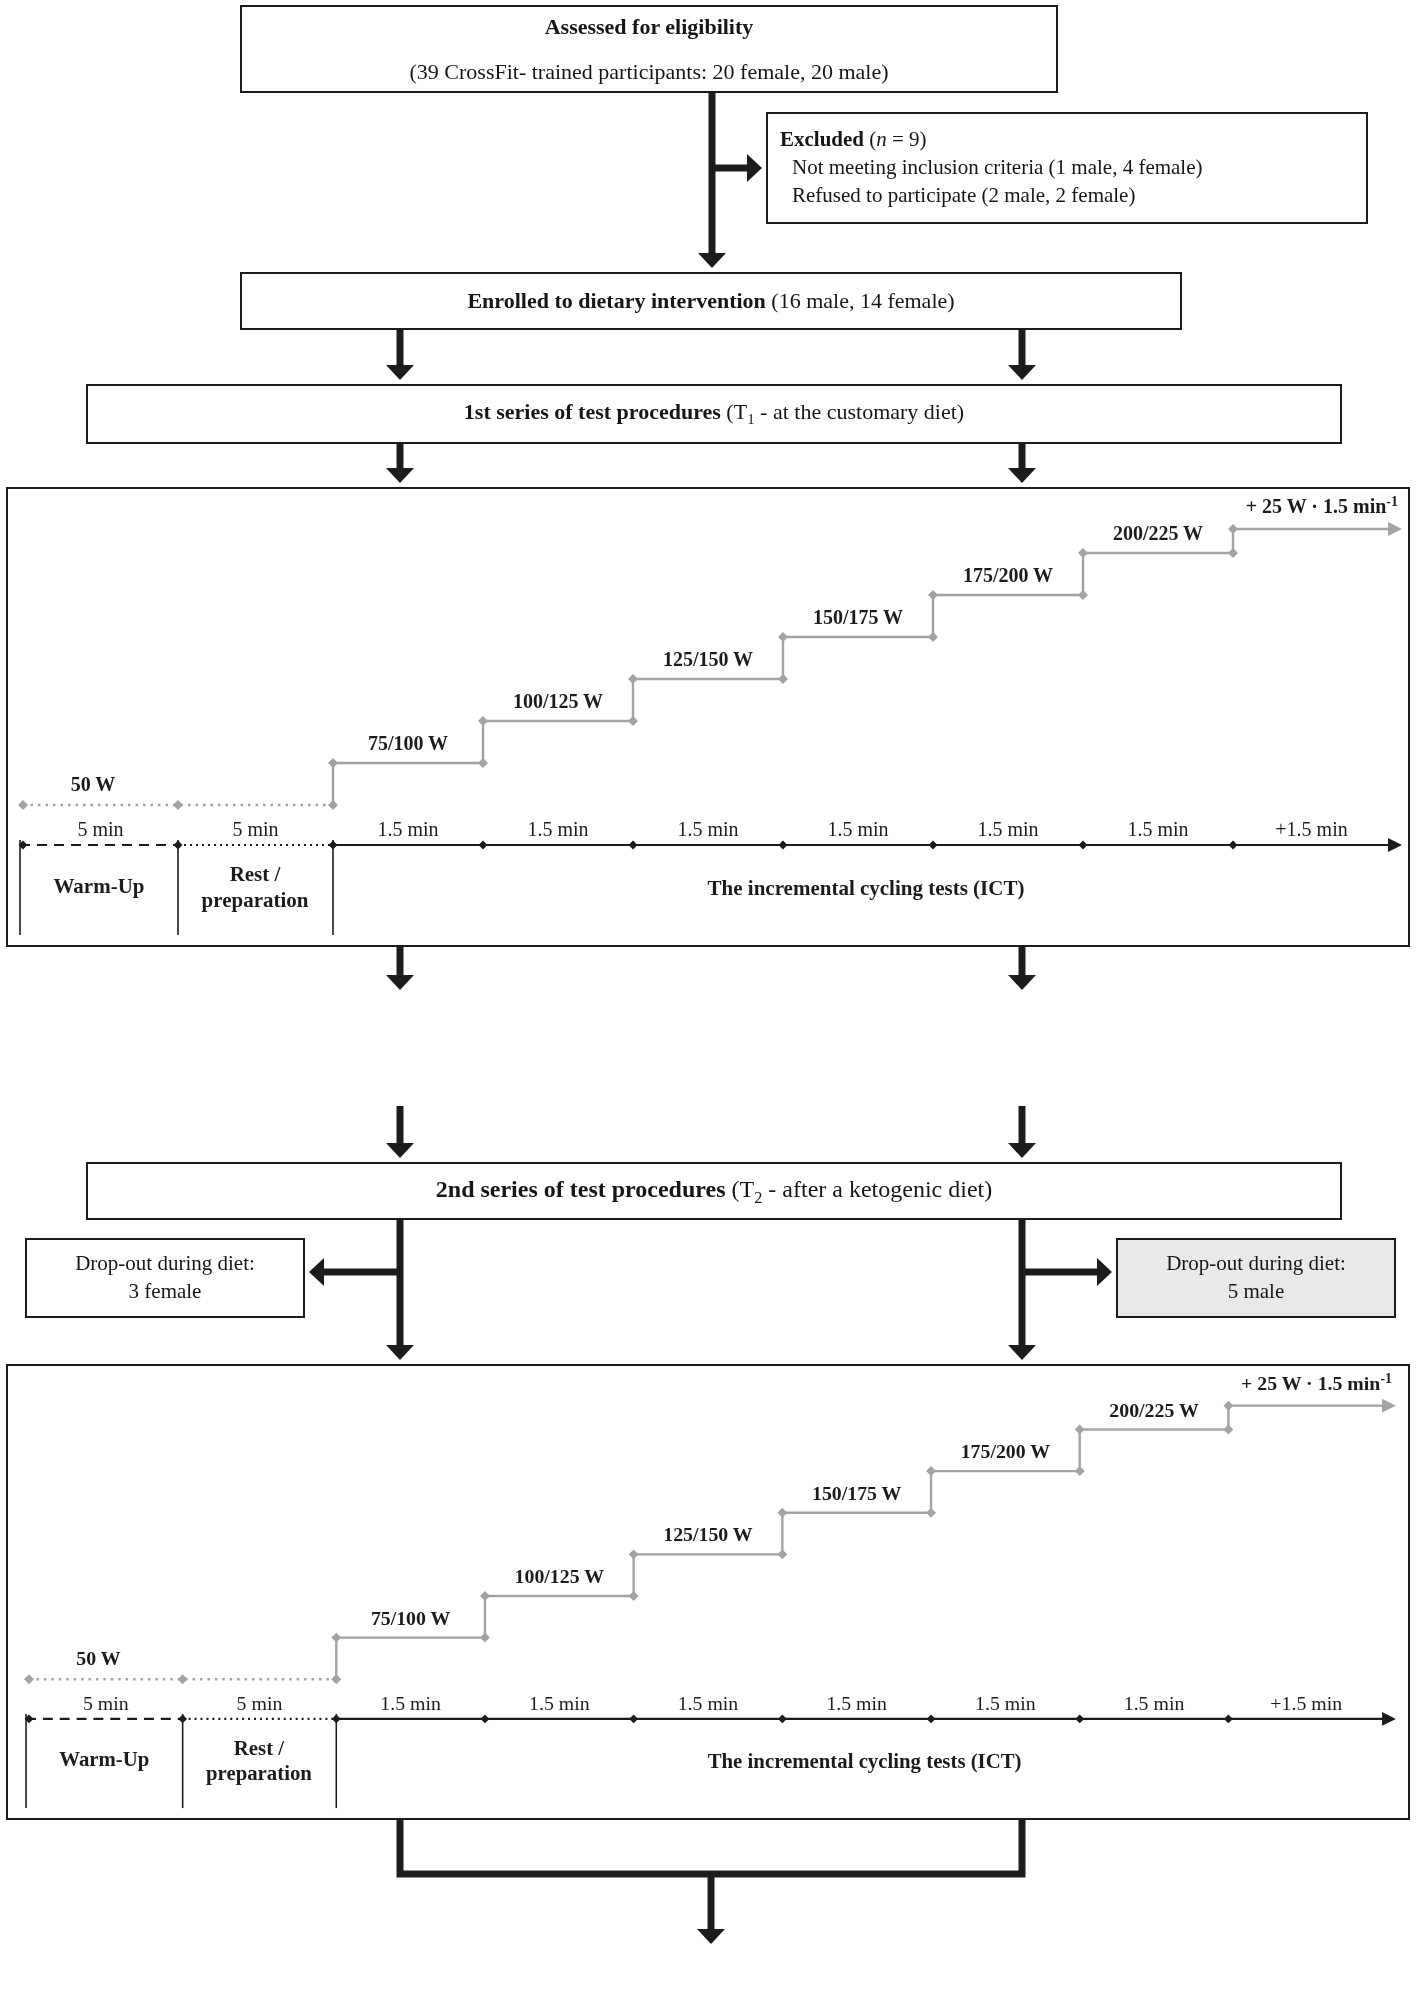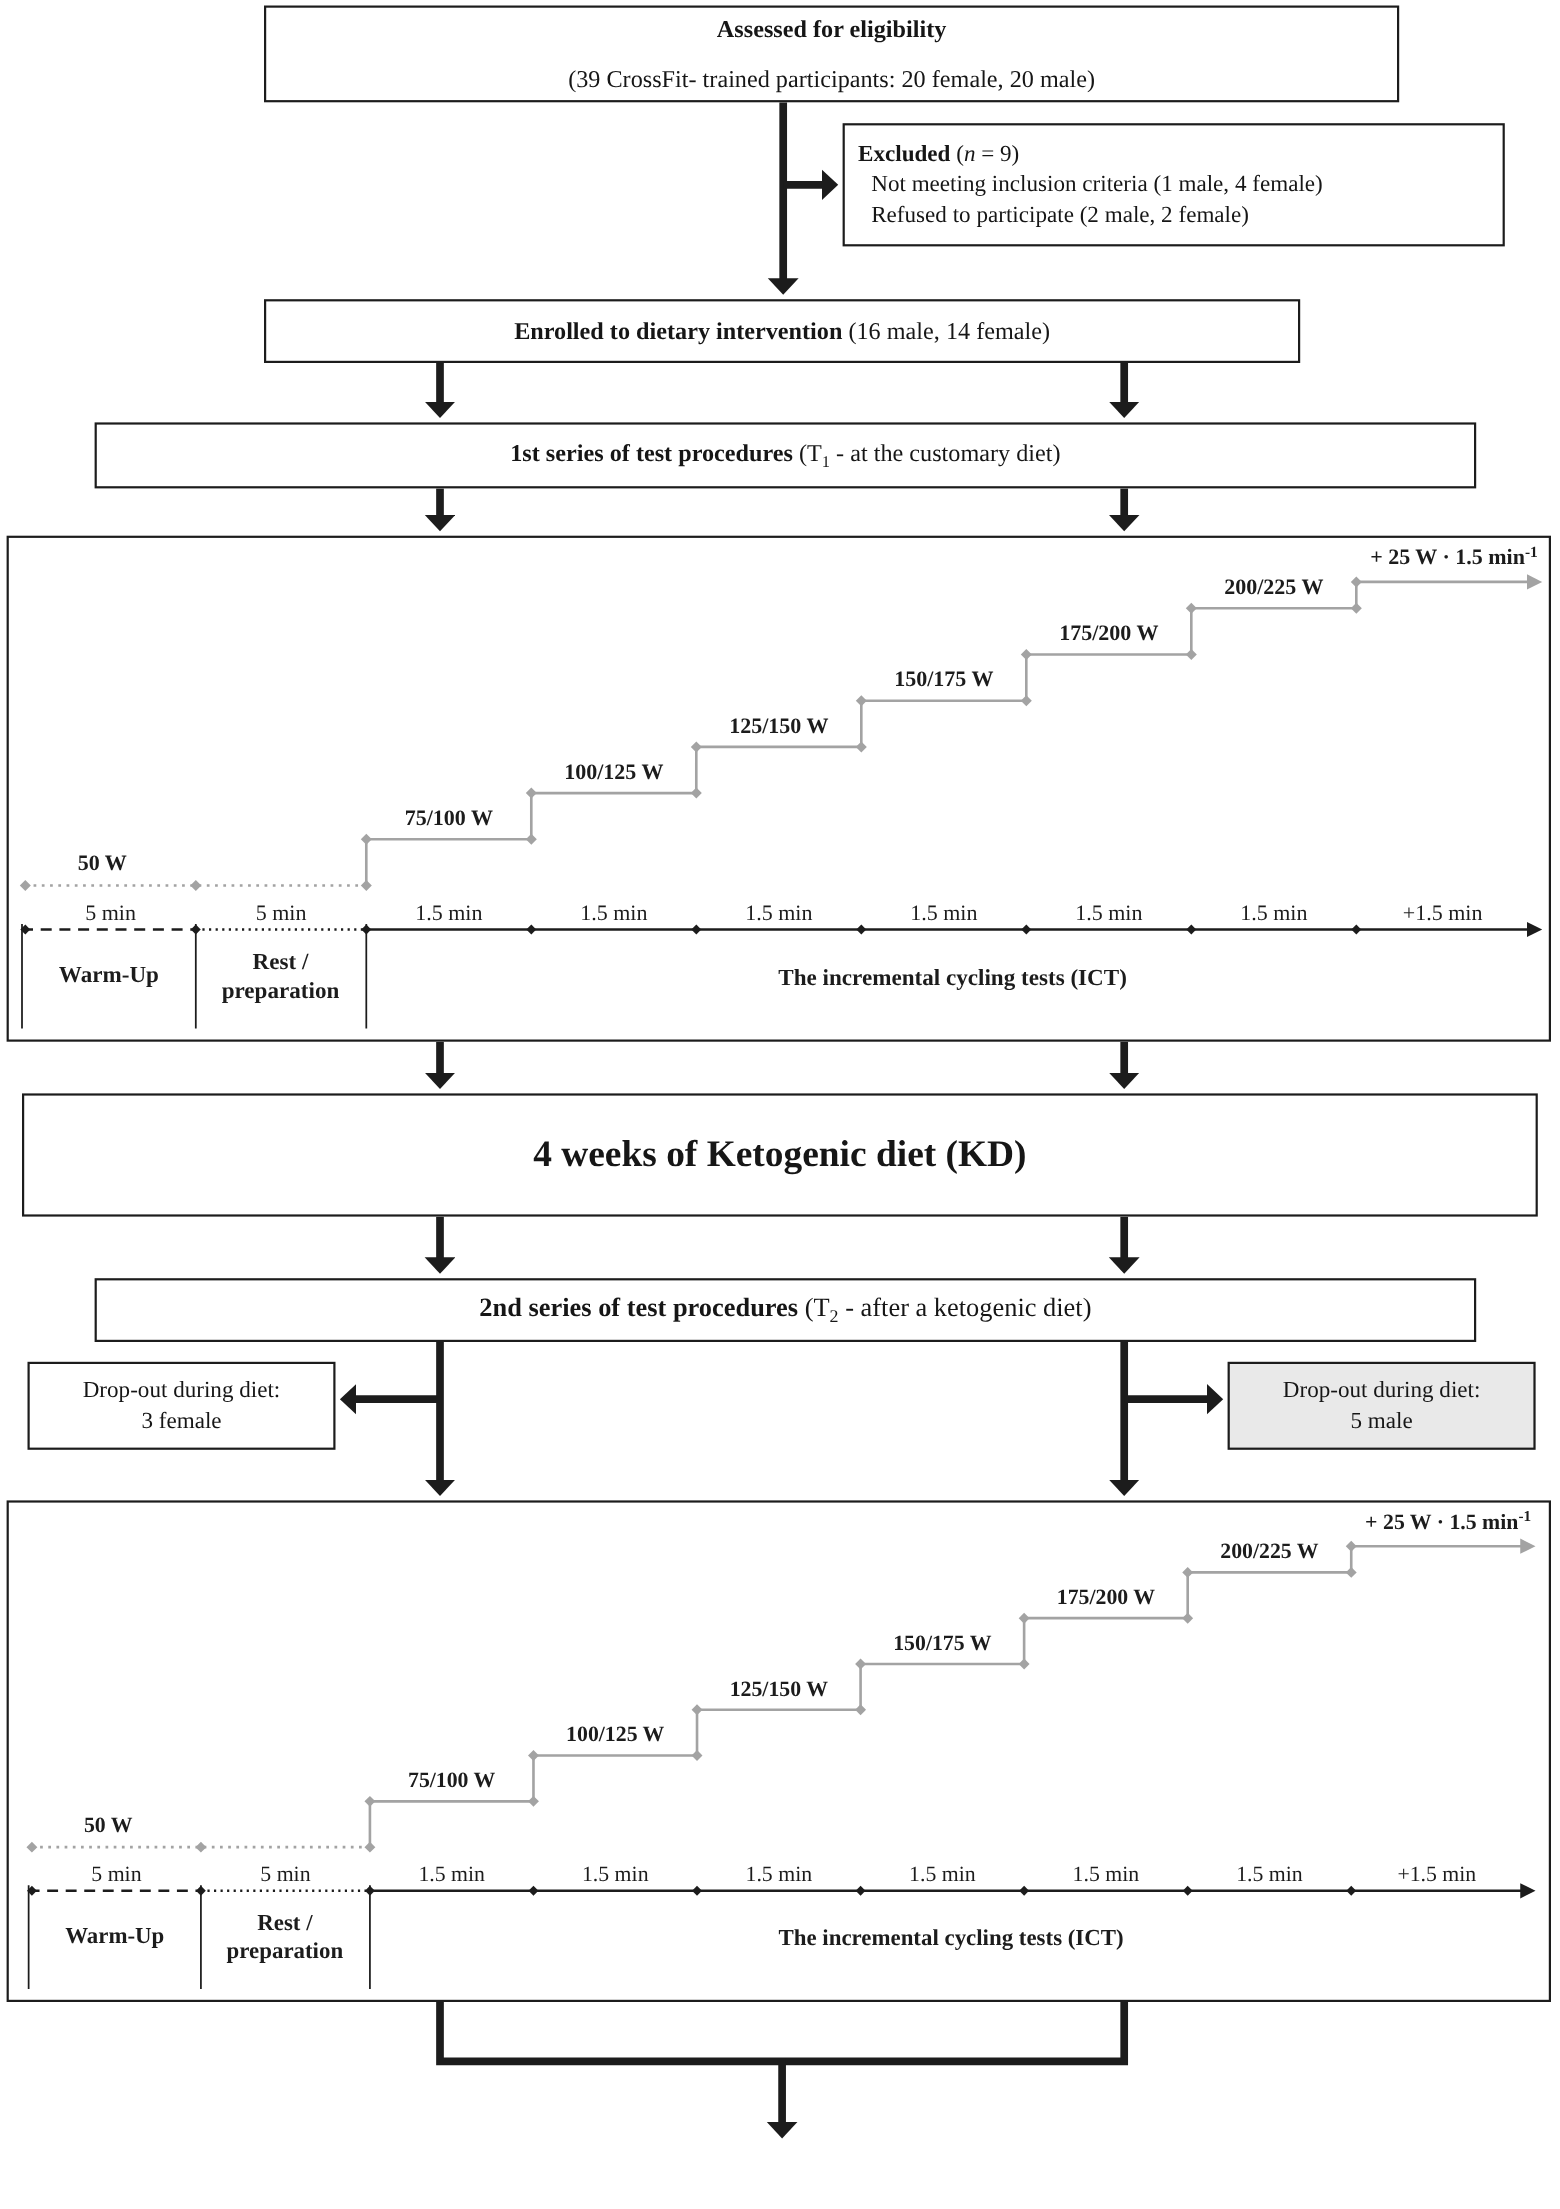--- a/index.html
+++ b/index.html
@@ -5,21 +5,21 @@
   * { margin:0; padding:0; box-sizing:border-box; }
   html,body { background:#ffffff; }
   body { font-family:"Liberation Serif","DejaVu Serif",serif; color:#161616; }
   .page { position:relative; width:1418px; height:2008px; background:#fff; overflow:hidden; }
   .arrows { position:absolute; left:0; top:0; }
   .fbox { position:absolute; border:2px solid #1c1c1c; background:#fff;
           display:flex; flex-direction:column; justify-content:center; align-items:center;
           text-align:center; line-height:1.32; }
   .bold { font-weight:bold; }
   sub { font-size:0.68em; }
-  .box-assessed  { left:240px; top:5px;    width:1032px;  height:88px;  font-size:22px;gap:16px; }
+  .box-assessed  { left:240px; top:5px;    width:818px;  height:88px;  font-size:22px;gap:16px; }
   .box-excluded  { left:766px; top:112px;  width:602px;  height:112px; font-size:21px;
                    align-items:flex-start; text-align:left; padding:6px 10px 6px 12px;justify-content:center; }
   .box-excluded .indent { padding-left:12px; }
   .box-enrolled  { left:240px; top:272px;  width:942px;  height:58px;  font-size:22px;font-family:Liberation Serif, serif; }
   .box-series1   { left:86px;  top:384px;  width:1256px; height:60px;  font-size:22px; }
   .box-ict1      { left:6px;   top:487px;  width:1404px; height:460px; }
   .box-kd        { left:20px;  top:994px;  width:1378px; height:112px; font-size:34px; }
   .box-series2   { left:86px;  top:1162px; width:1256px; height:58px;  font-size:24px; }
   .box-dropl     { left:25px;  top:1238px; width:280px;  height:80px;  font-size:21px; }
   .box-dropr     { left:1116px;top:1238px; width:280px;  height:80px;  font-size:21px; }
@@ -138,23 +138,20 @@
         <line x1="12" y1="351" x2="12" y2="446" stroke="#1c1c1c" stroke-width="1.6"></line>
         <line x1="170" y1="351" x2="170" y2="446" stroke="#1c1c1c" stroke-width="1.6"></line>
         <line x1="325" y1="351" x2="325" y2="446" stroke="#1c1c1c" stroke-width="1.6"></line>
         <text x="91" y="404" text-anchor="middle" font-weight="bold" font-size="21" fill="#1c1c1c">Warm-Up</text>
         <text x="247" y="392" text-anchor="middle" font-weight="bold" font-size="21" fill="#1c1c1c">Rest /</text>
         <text x="247" y="418" text-anchor="middle" font-weight="bold" font-size="21" fill="#1c1c1c">preparation</text>
         <text x="858" y="406" text-anchor="middle" font-weight="bold" font-size="21" fill="#1c1c1c">The incremental cycling tests (ICT)</text>
       </svg>
   </div>
 
-  <div class="fbox box-kd">
-    <div class="bold">4 weeks of Ketogenic diet (KD)</div>
-  </div>
 
   <div class="fbox box-series2">
     <div><span class="bold">2nd series of test procedures</span><span> (T</span><sub>2</sub><span> - after a ketogenic diet)</span></div>
   </div>
 
   <div class="fbox box-dropl">
     <div>Drop-out during diet:</div>
     <div>3 female</div>
   </div>
 

